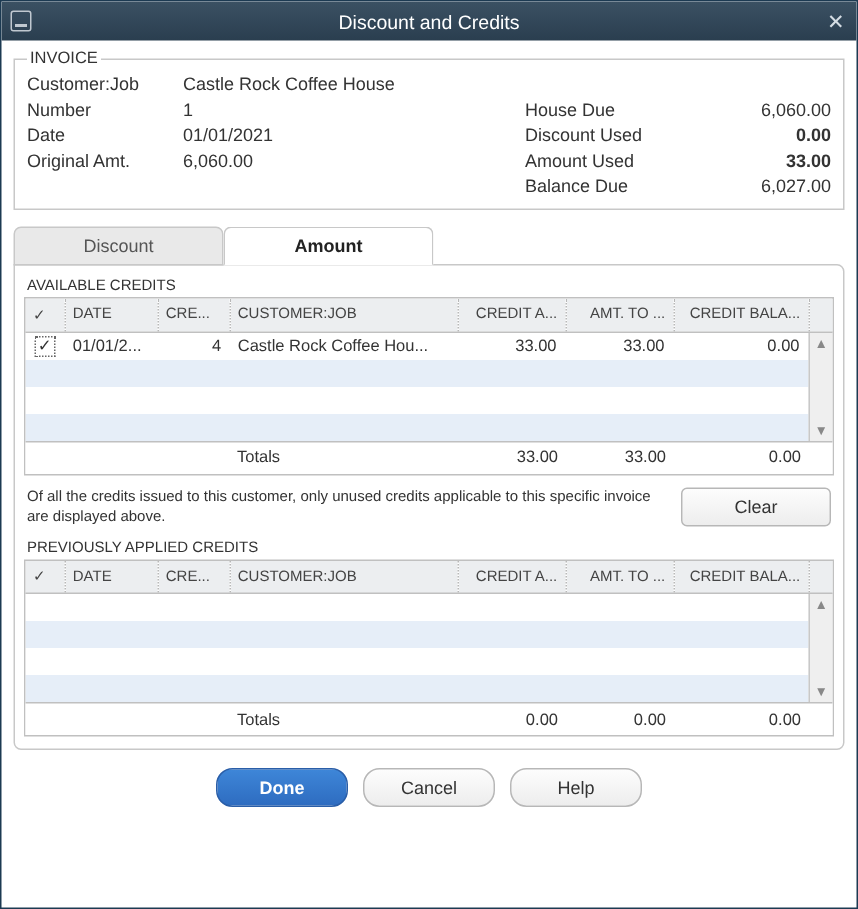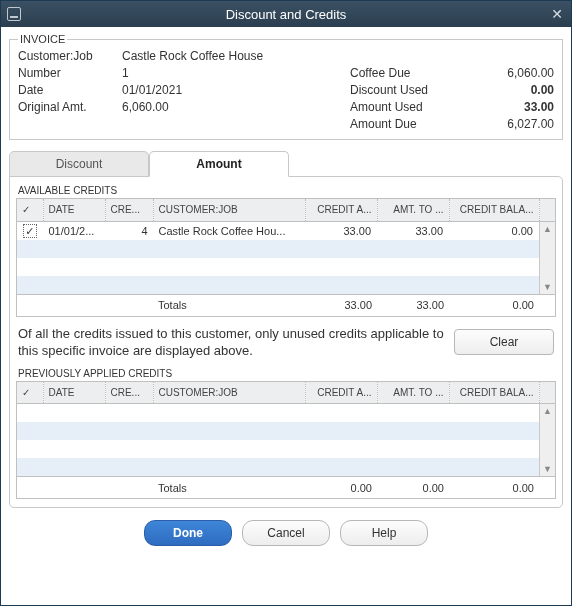--- a/index.html
+++ b/index.html
@@ -213,21 +213,21 @@
     font-size:11px;
   }
   .noterow {
     display:flex;
     align-items:center;
     gap:10px;
     margin:8px 2px 4px 2px;
   }
   .noterow .note {
     flex:1;
-    font-size:13px;
+    font-size:10px;
     color:#333;
     line-height:1.35;
   }
   .btn {
     height:26px;
     border:1px solid #b7b7b7;
     border-radius:4px;
     background:linear-gradient(#fdfdfd,#ededed);
     color:#333;
     font-size:12px;
@@ -265,36 +265,36 @@
   <fieldset class="invoice">
     <legend>INVOICE</legend>
     <div class="inv-grid">
       <div class="lab">Customer:Job</div>
       <div class="val">Castle Rock Coffee House</div>
       <div></div>
         <div></div>
 
       <div class="lab">Number</div>
       <div class="val">1</div>
-      <div class="lab">Coffee Due</div>
+      <div class="lab">House Due</div>
       <div class="val num">6,060.00</div>
 
       <div class="lab">Date</div>
       <div class="val">01/01/2021</div>
       <div class="lab">Discount Used</div>
       <div class="val num bold">0.00</div>
 
       <div class="lab">Original Amt.</div>
       <div class="val">6,060.00</div>
       <div class="lab">Amount Used</div>
       <div class="val num bold">33.00</div>
 
       <div></div>
         <div></div>
-      <div class="lab">Amount Due</div>
+      <div class="lab">Balance Due</div>
       <div class="val num">6,027.00</div>
     </div>
   </fieldset>
 
   <div class="tabs">
     <div class="tab">Discount</div>
     <div class="tab active">Amount</div>
   </div>
 
   <div class="tabpanel">

